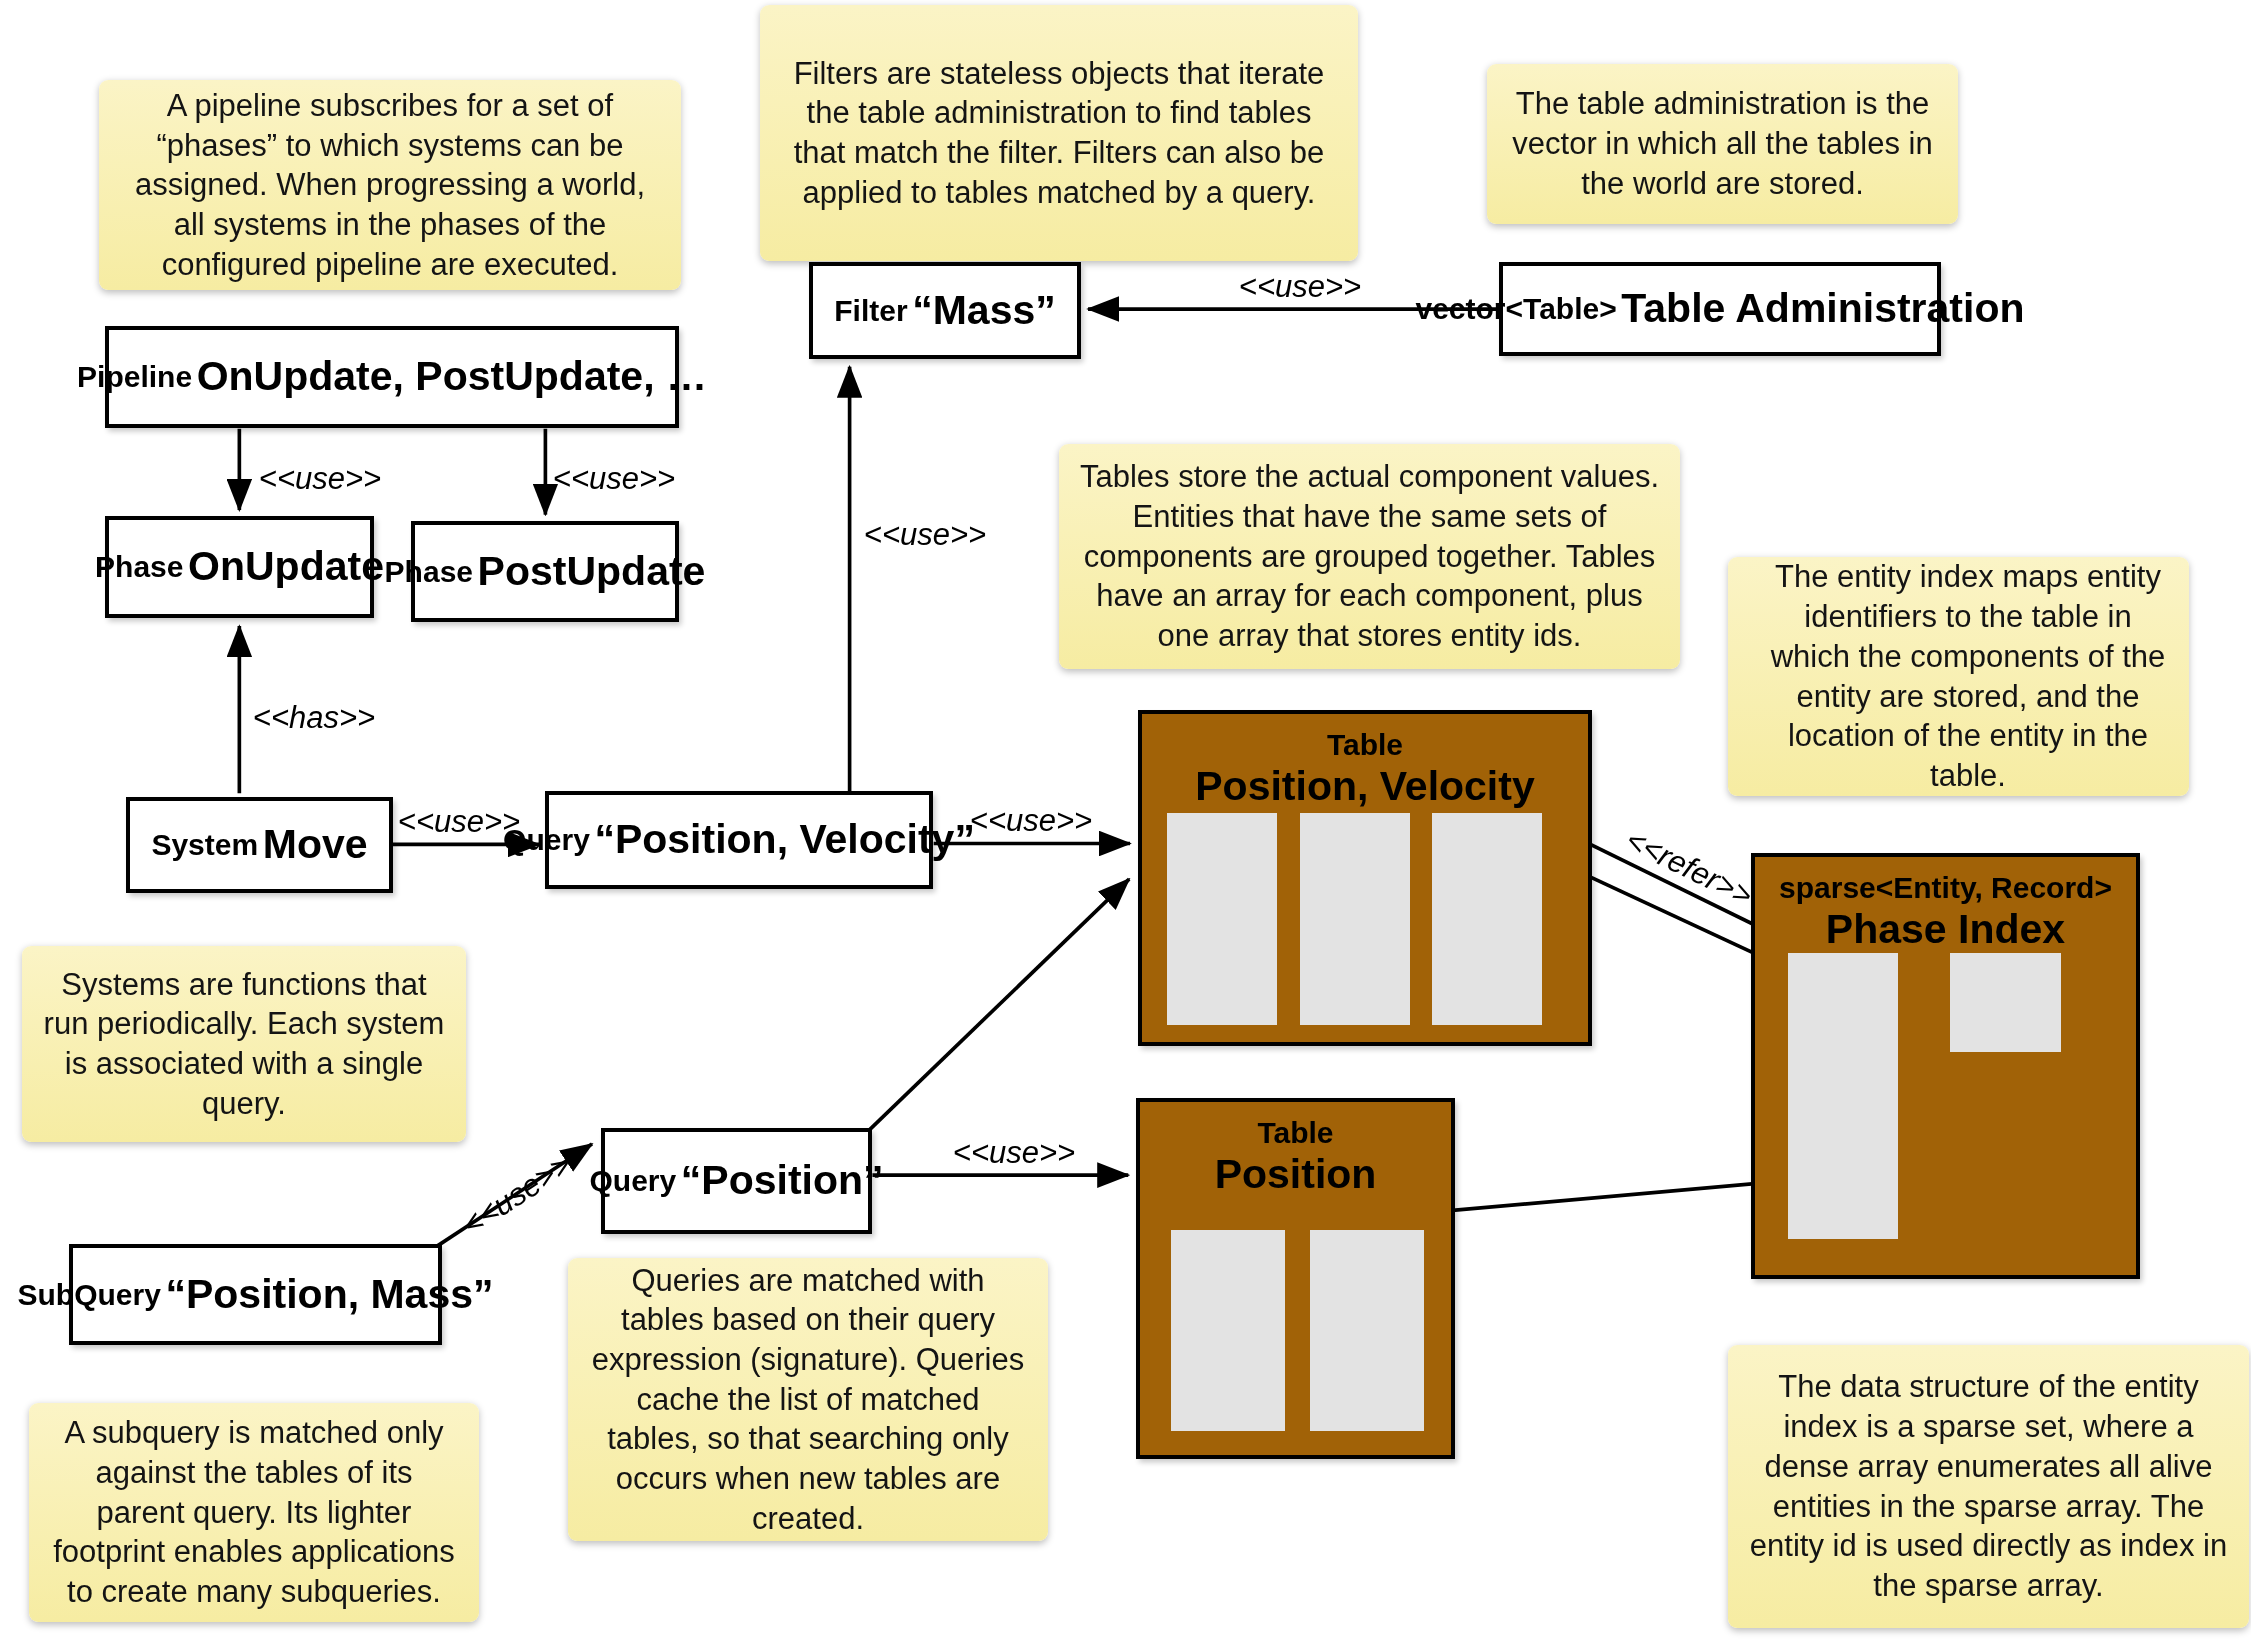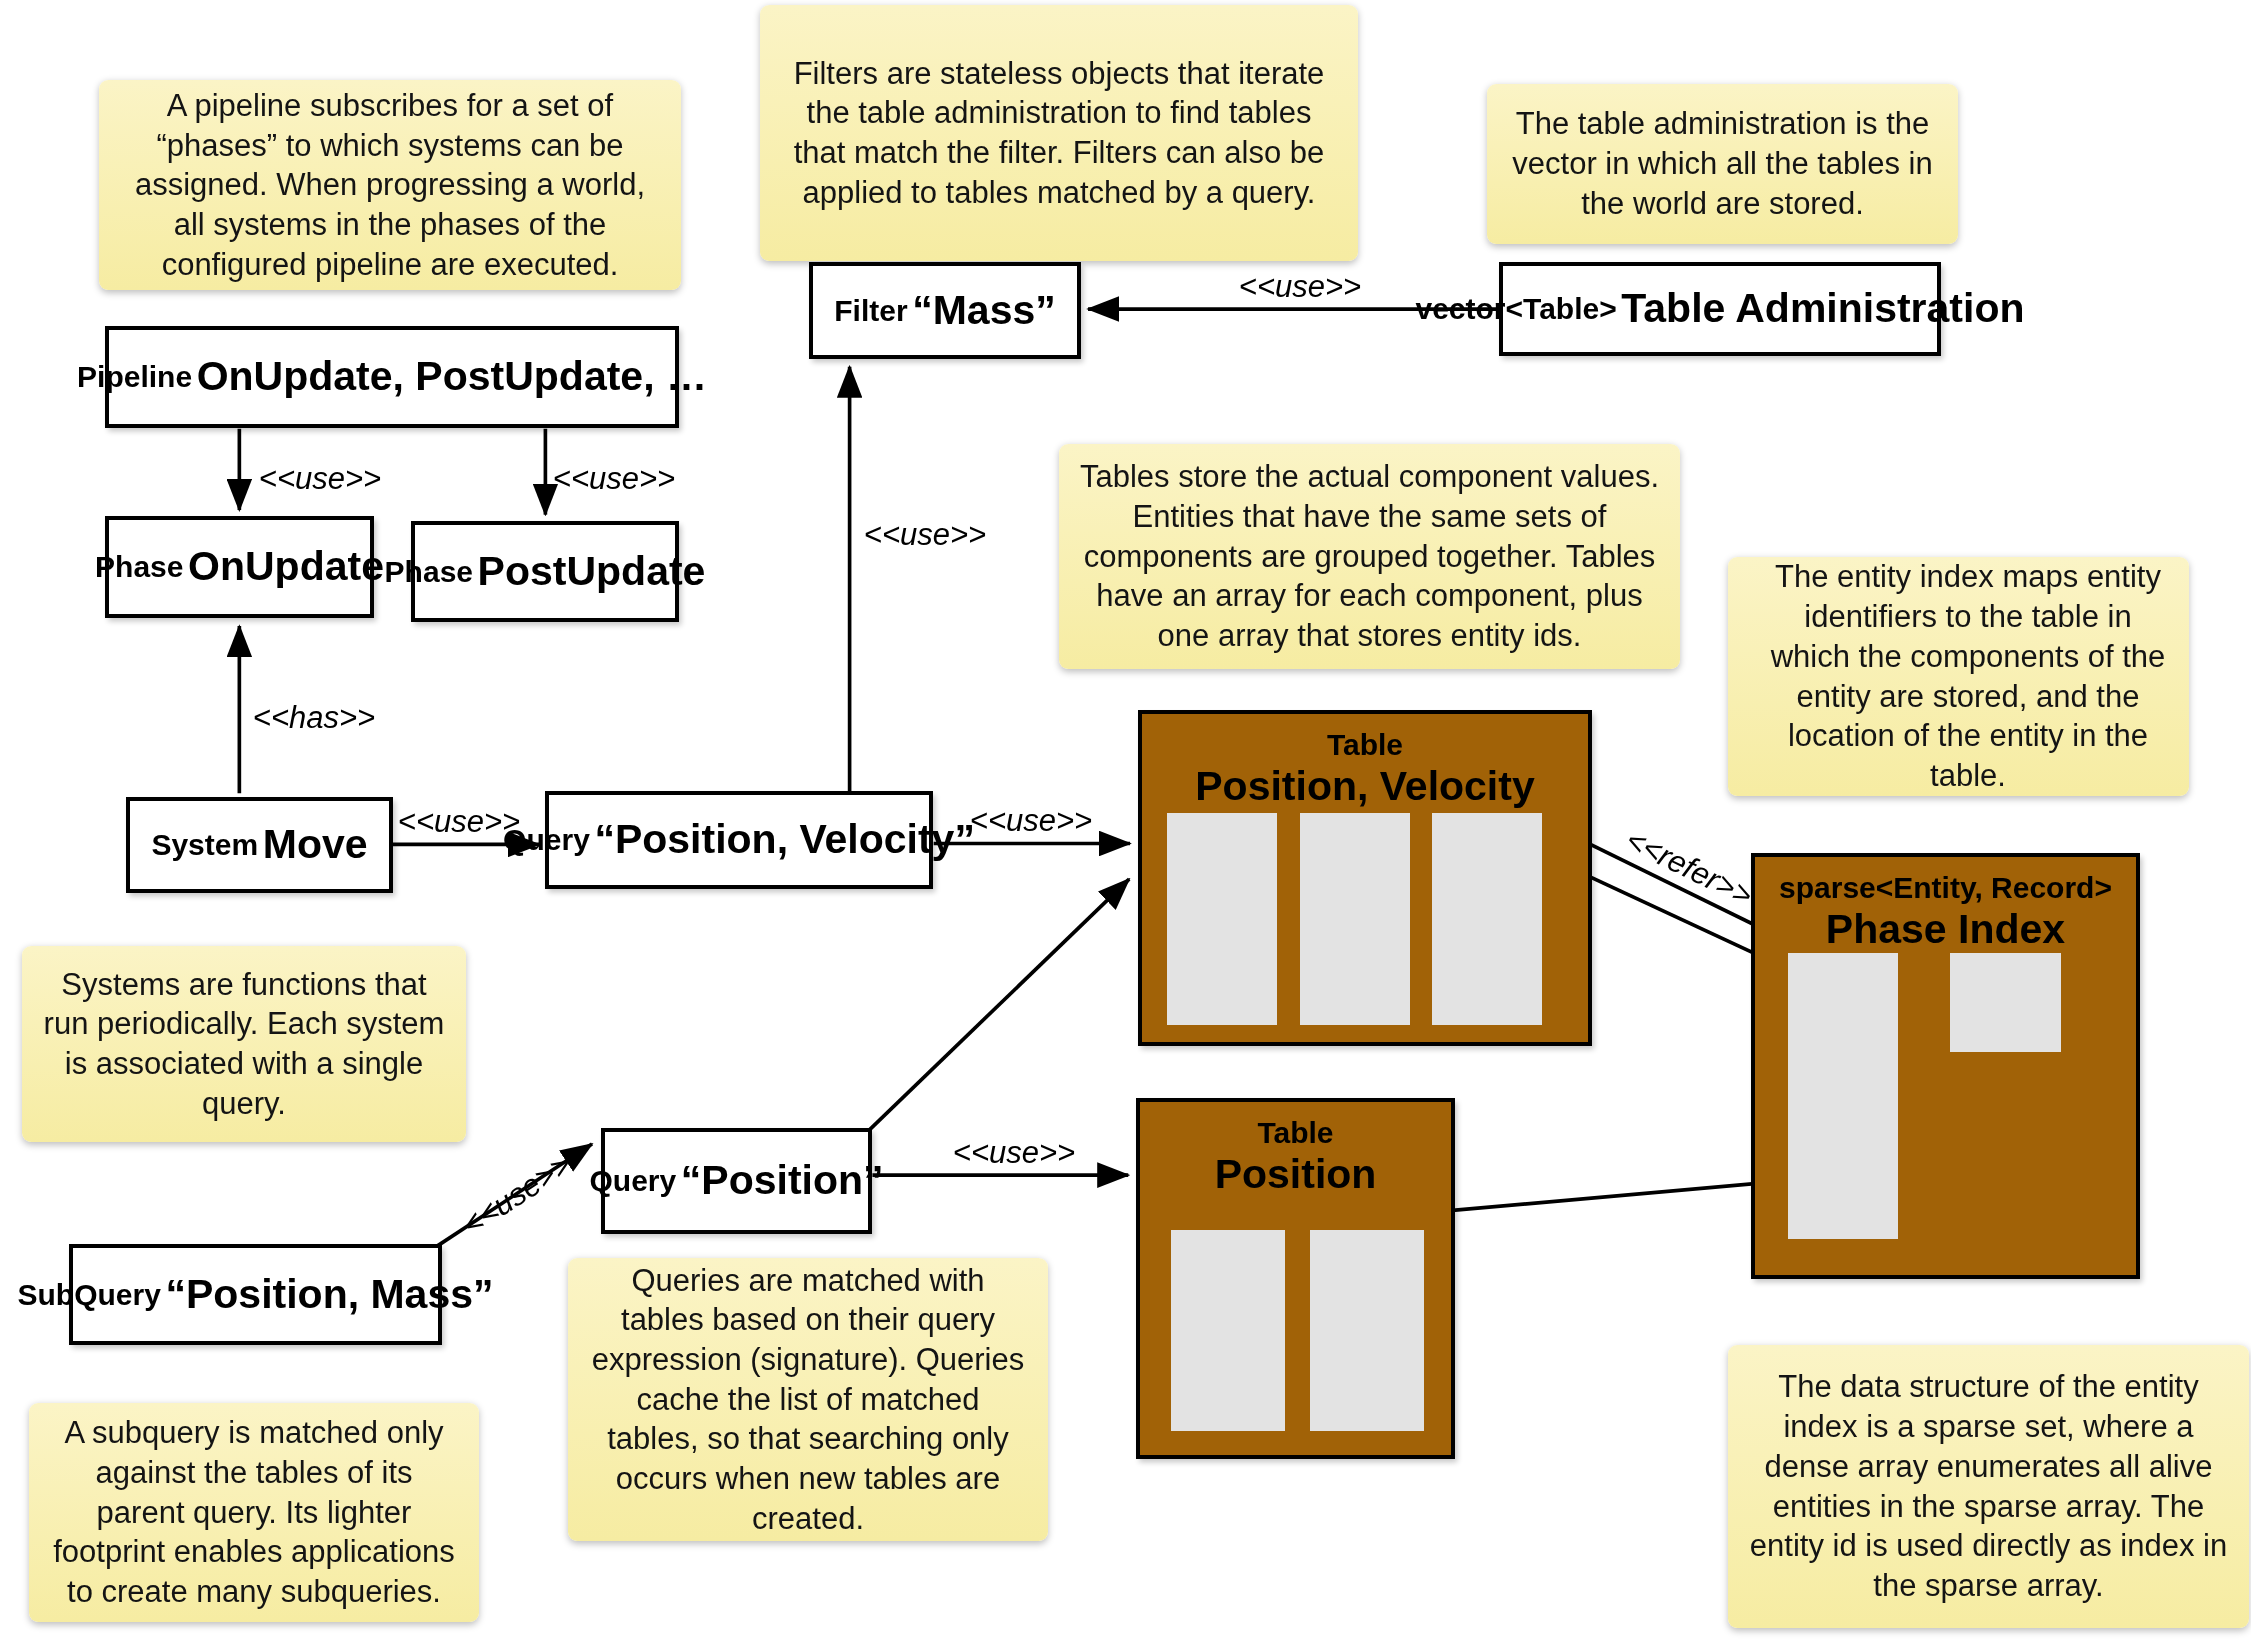--- a/index.html
+++ b/index.html
@@ -52,21 +52,21 @@
       <line x1="2004" y1="1082" x2="1694" y2="938" marker-end="url(#arrow)"></line>
       <line x1="2004" y1="1288" x2="1438" y2="1338" marker-end="url(#arrow)"></line>
       <line x1="2181" y1="1053" x2="2132" y2="1053" marker-end="url(#arrow)"></line>
       <line x1="2181" y1="1080" x2="2132" y2="1080" marker-end="url(#arrow)"></line>
       <line x1="2183" y1="1107" x2="2126" y2="1258" marker-end="url(#arrow)"></line>
     </g>
   </svg>
 
   <div class="note" style="left:99px;top:80px;width:582px;height:210px;">A pipeline subscribes for a set of “phases” to which systems can be assigned. When progressing a world, all systems in the phases of the configured pipeline are executed.</div>
   <div class="note" style="left:760px;top:5px;width:598px;height:256px;">Filters are stateless objects that iterate the table administration to find tables that match the filter. Filters can also be applied to tables matched by a query.</div>
-  <div class="note" style="left:1487px;top:64px;width:471px;height:160px;margin-top:20px;">The table administration is the vector in which all the tables in the world are stored.</div>
+  <div class="note" style="left:1487px;top:64px;width:471px;height:160px;">The table administration is the vector in which all the tables in the world are stored.</div>
   <div class="note" style="left:1059px;top:444px;width:621px;height:225px;">Tables store the actual component values. Entities that have the same sets of components are grouped together. Tables have an array for each component, plus one array that stores entity ids.</div>
   <div class="note" style="left:1728px;top:557px;width:461px;height:239px;padding-left:39px;">The entity index maps entity identifiers to the table in which the components of the entity are stored, and the location of the entity in the table.</div>
   <div class="note" style="left:22px;top:946px;width:444px;height:196px;">Systems are functions that run periodically. Each system is associated with a single query.</div>
   <div class="note" style="left:568px;top:1258px;width:480px;height:283px;">Queries are matched with tables based on their query expression (signature). Queries cache the list of matched tables, so that searching only occurs when new tables are created.</div>
   <div class="note" style="left:29px;top:1403px;width:450px;height:219px;">A subquery is matched only against the tables of its parent query. Its lighter footprint enables applications to create many subqueries.</div>
   <div class="note" style="left:1728px;top:1345px;width:521px;height:283px;">The data structure of the entity index is a sparse set, where a dense array enumerates all alive entities in the sparse array. The entity id is used directly as index in the sparse array.</div>
 
   <div class="node" style="left:105px;top:326px;width:574px;height:102px;">
     <div class="stereo">Pipeline</div>
     <div class="name">OnUpdate, PostUpdate, …</div>

